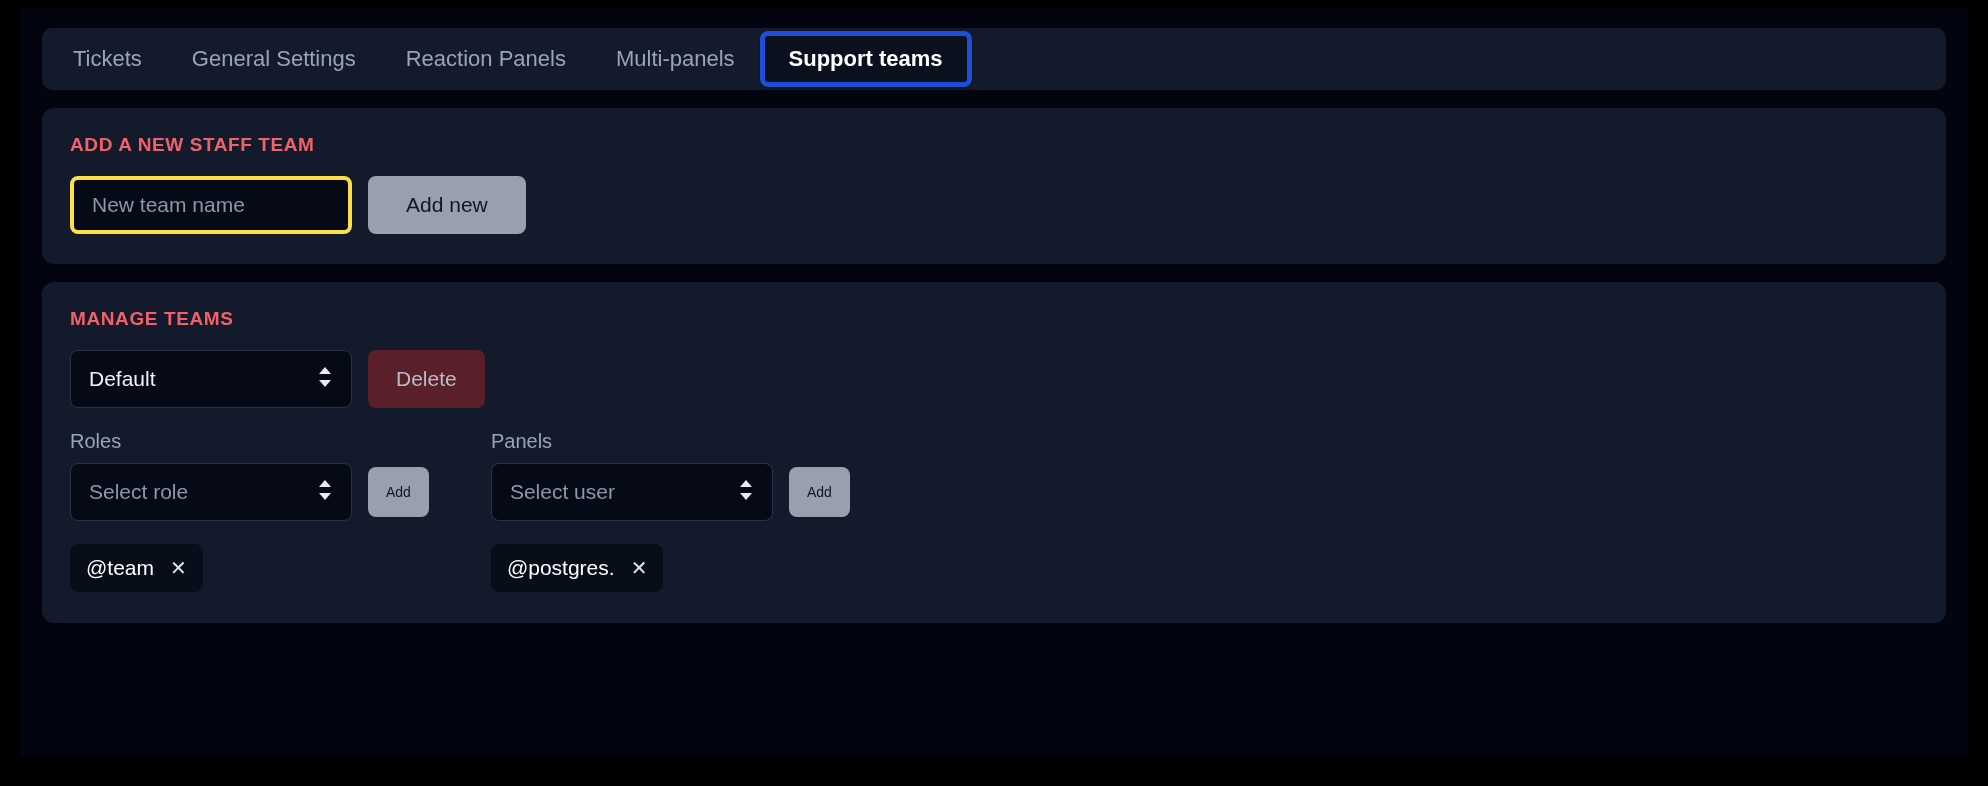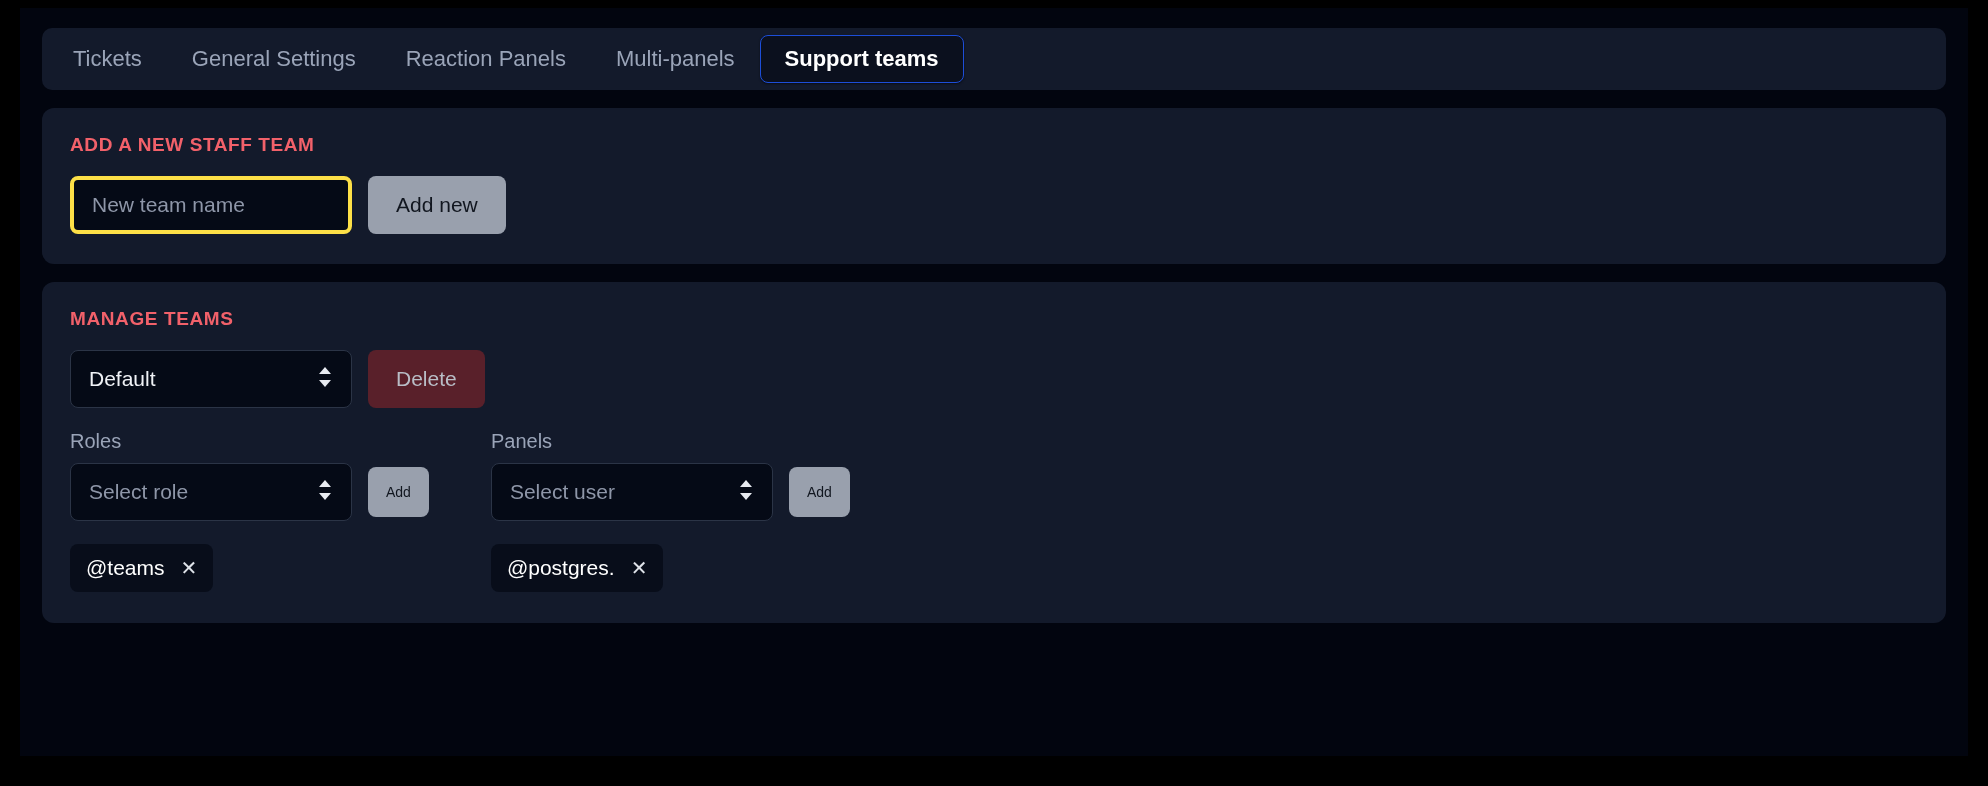--- a/index.html
+++ b/index.html
@@ -56,21 +56,21 @@
     cursor: pointer;
     border: 1px solid transparent;
     background: transparent;
     font-family: "Liberation Sans", sans-serif;
   }
 
   .tab.active {
     background: #0b101e;
     color: #ffffff;
     font-weight: bold;
-    border: 1px solid #1d4ed8;
+    border: 5px solid #1d4ed8;
     box-shadow: 0 1px 2px rgba(0,0,0,0.5);
   }
 
   
   .panel {
     background: #131a2b;
     border-radius: 12px;
     margin-top: 18px;
     padding: 26px 28px 30px 28px;
   }
@@ -111,21 +111,21 @@
     font-family: "Liberation Sans", sans-serif;
     cursor: pointer;
     white-space: nowrap;
   }
 
   .btn-gray {
     background: #99a0ad;
     color: #11161f;
     font-size: 21px;
     height: 58px;
-    padding: 0 28px;
+    padding: 0 38px;
   }
 
   .btn-gray.small {
     font-size: 14px;
     height: 50px;
     padding: 0 18px;
   }
 
   .btn-danger {
     background: #59202a;
@@ -265,21 +265,21 @@
                 <svg width="18" height="26" viewBox="0 0 18 26" fill="none">
                   <path d="M9 3 L15 10 L3 10 Z" fill="#e8ebf1"></path>
                   <path d="M9 23 L15 16 L3 16 Z" fill="#e8ebf1"></path>
                 </svg>
               </span>
             </div>
             <button class="btn btn-gray small">Add</button>
           </div>
           <div class="chiprow">
             <span class="chip">
-              <span>@teams</span>
+              <span>@team</span>
               <button class="chip-x">✕</button>
             </span>
           </div>
         </div>
 
         <div class="fieldcol">
           <div class="field-label">Panels</div>
           <div class="row">
             <div class="select">
               <div class="select-box">

